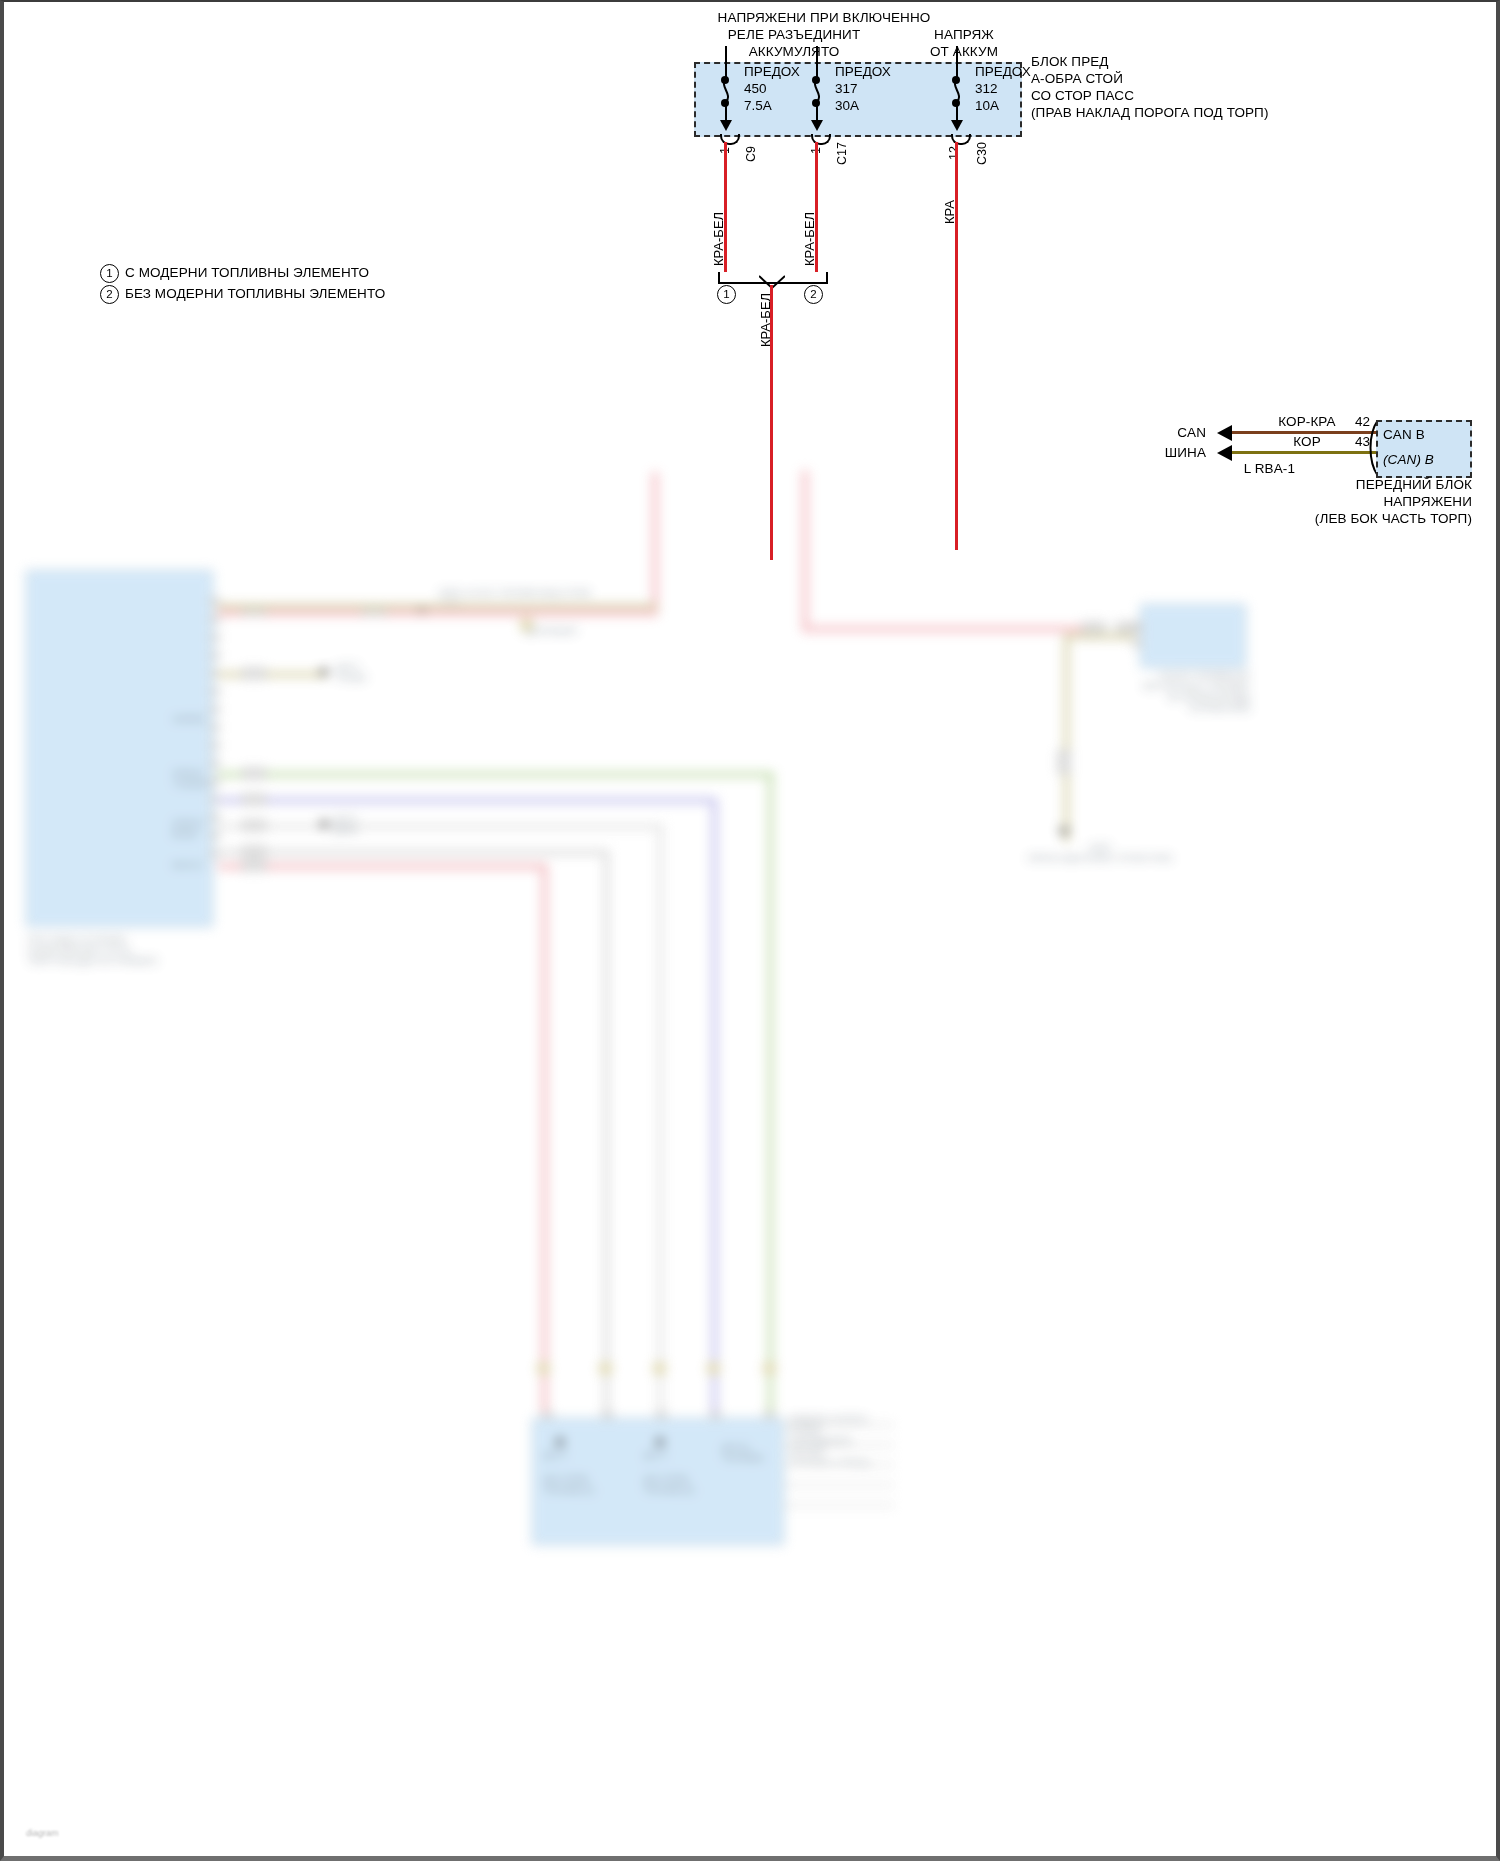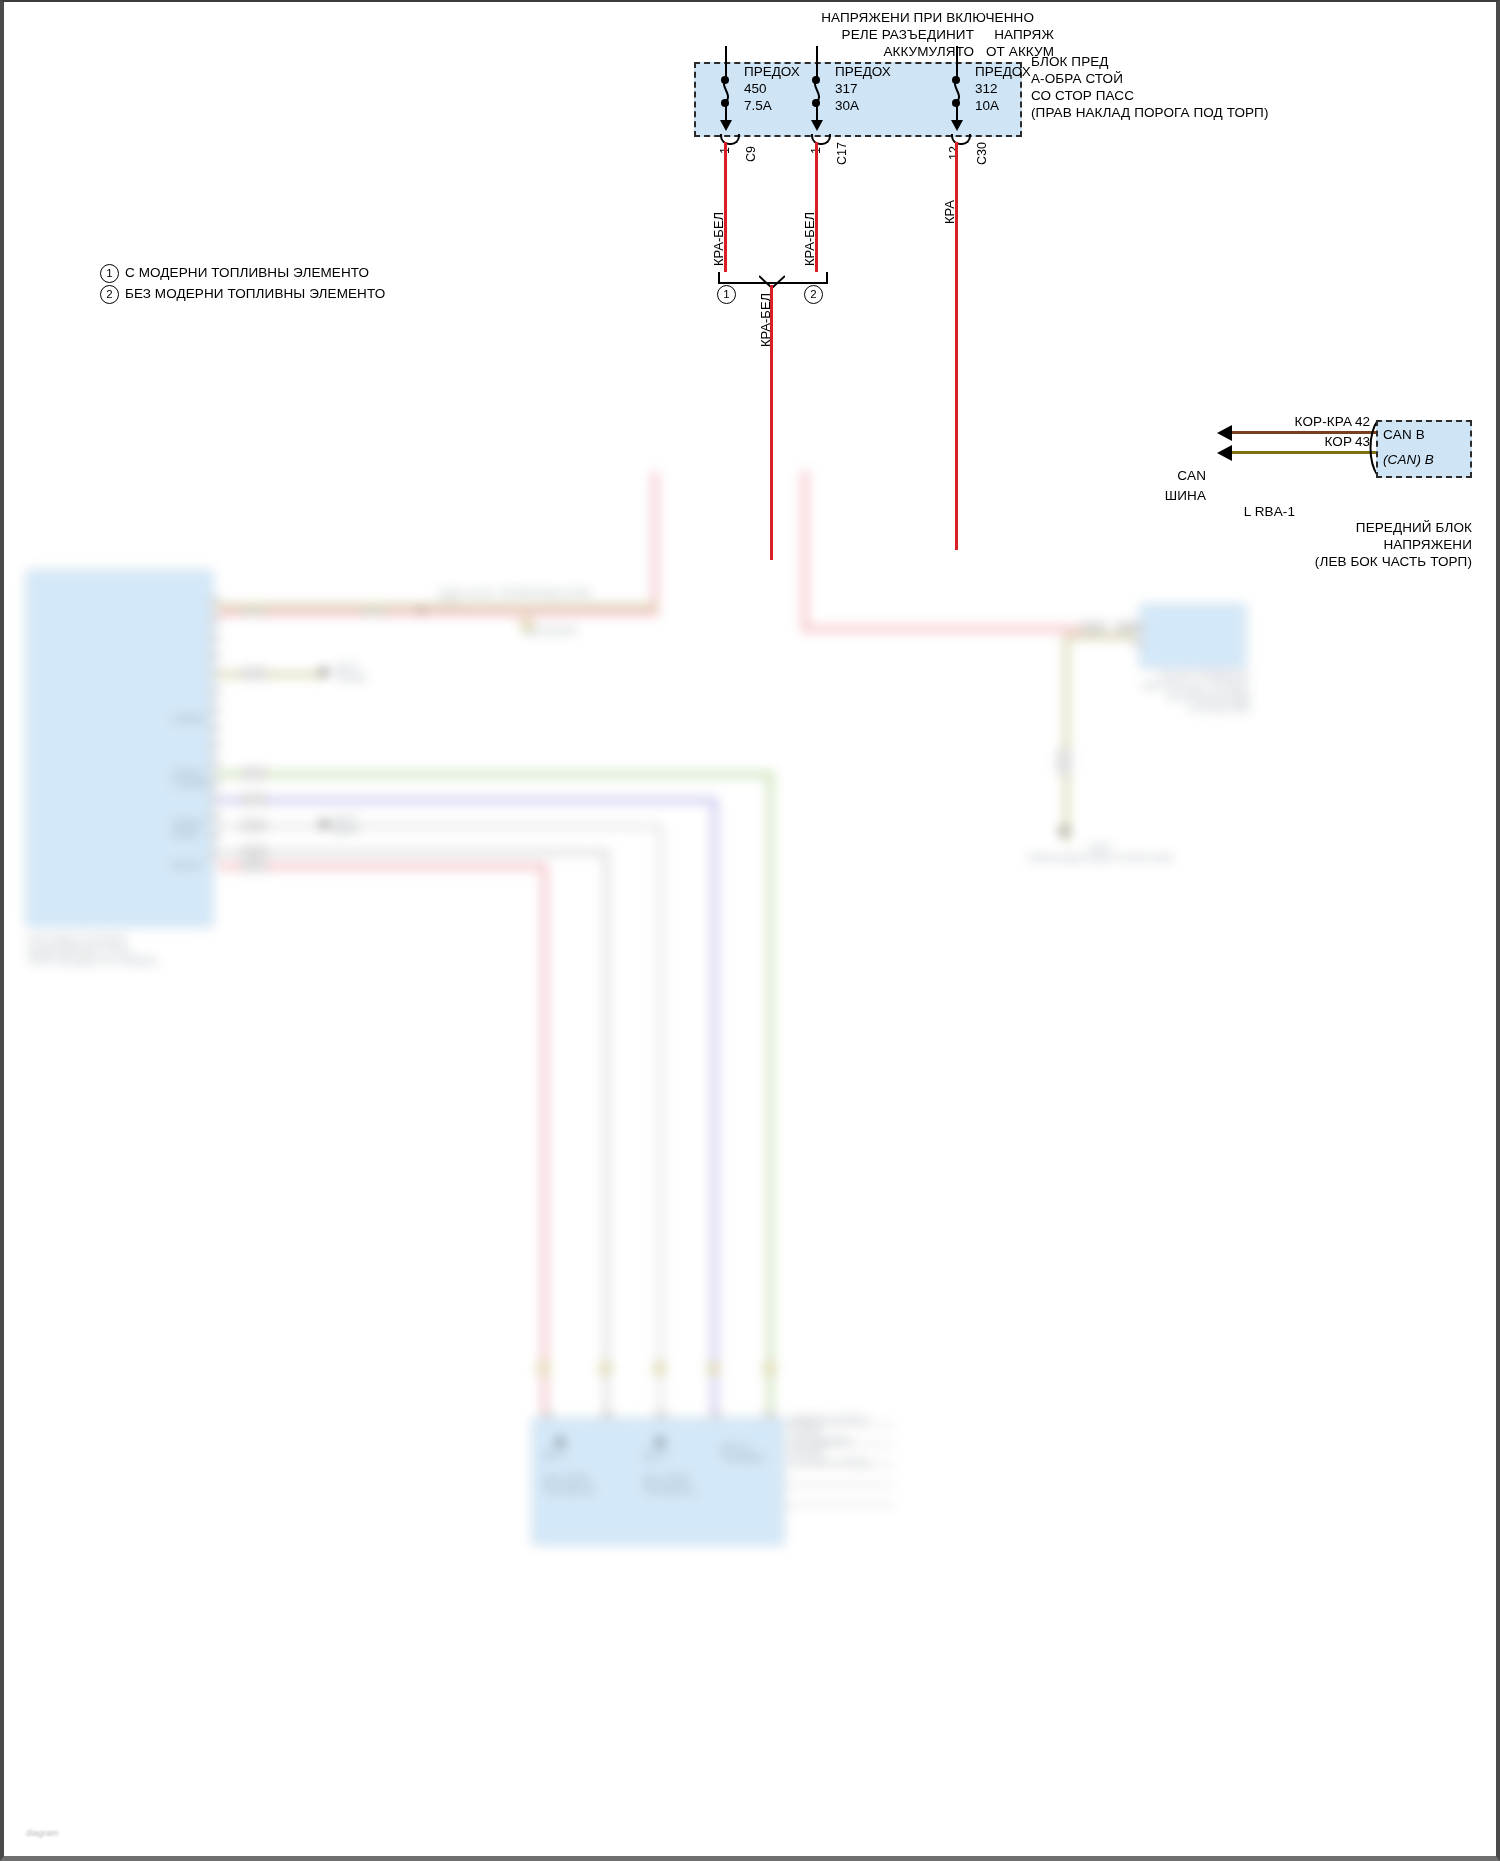--- a/index.html
+++ b/index.html
@@ -20,22 +20,22 @@
     border-bottom:5px solid #6f6f6f;
   }
   .abs{position:absolute;}
   .txt{
     color:#000;
     font-size:13.5px;
     line-height:15.5px;
     white-space:pre;
     letter-spacing:0.1px;
   }
-  .txt.c{text-align:right;}
-  .txt.r{text-align:right;margin-top:43px;}
+  .txt.c{text-align:center;}
+  .txt.r{text-align:right;}
 
   
   #fuseblock{
     left:690px;top:60px;width:328px;height:75px;
     background:#cfe4f5;
     border:2px dashed #2b2b2b;
     box-sizing:border-box;
   }
   .fuse-label{font-size:13.5px;color:#000;white-space:pre;line-height:16px;}
 

